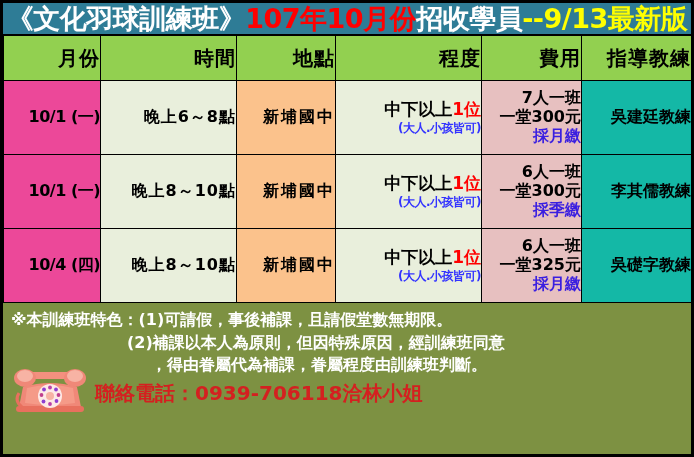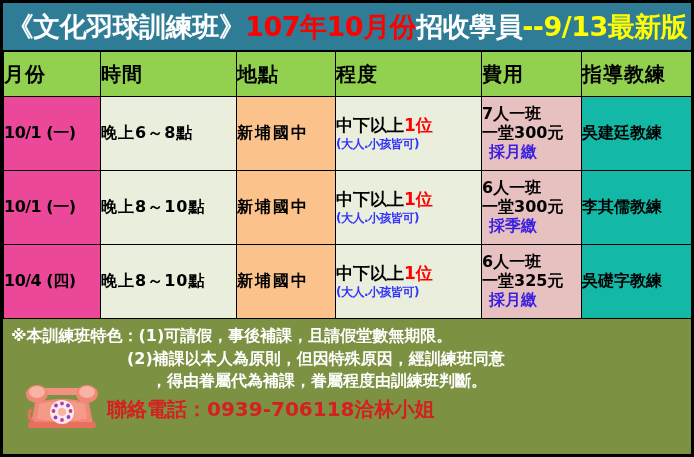--- a/index.html
+++ b/index.html
@@ -10,21 +10,21 @@
   }
   #poster{
     position:relative;width:694px;height:457px;
     box-sizing:border-box;
     border:3px solid #000000;
     background:#7d9142;
     overflow:hidden;
   }
   
   .banner{
-    height:48px;
+    height:32px;
     background:#2e7c96;
     display:flex;align-items:center;justify-content:center;
     box-sizing:border-box;
     border-bottom:1px solid #000;
   }
   .banner-text{
     font-size:27px;line-height:1;
     font-weight:bold;
     white-space:nowrap;
     letter-spacing:-0.5px;
@@ -34,21 +34,21 @@
   .t-yellow{color:#ffff00;}
 
   
   table.sched{
     width:100%;
     border-collapse:collapse;
     table-layout:fixed;
   }
   table.sched th, table.sched td{
     border:1px solid #000000;
-    text-align:left;
+    text-align:right;
     vertical-align:middle;
     padding:0;
   }
   table.sched th{
     background:#92d050;
     height:44px;
     font-size:20px;
     font-weight:bold;
     color:#000000;
     letter-spacing:1px;
@@ -95,21 +95,21 @@
     white-space:nowrap;
     color:#ffffff;
     letter-spacing:0px;
   }
   .note-indent1{padding-left:0px;}
   .note-indent2{padding-left:116px;}
   .note-indent3{padding-left:140px;}
 
   .contact-row{
     position:absolute;
-    left:20px;bottom:6px;
+    left:8px;bottom:6px;
     display:flex;align-items:flex-end;justify-content:space-between;
   }
   .contact-text{
     font-size:20px;font-weight:bold;color:#d42020;
     white-space:nowrap;
     padding-bottom:8px;
     padding-left:6px;
     letter-spacing:0px;
   }
   .phone-ico{width:78px;height:52px;display:block;}

